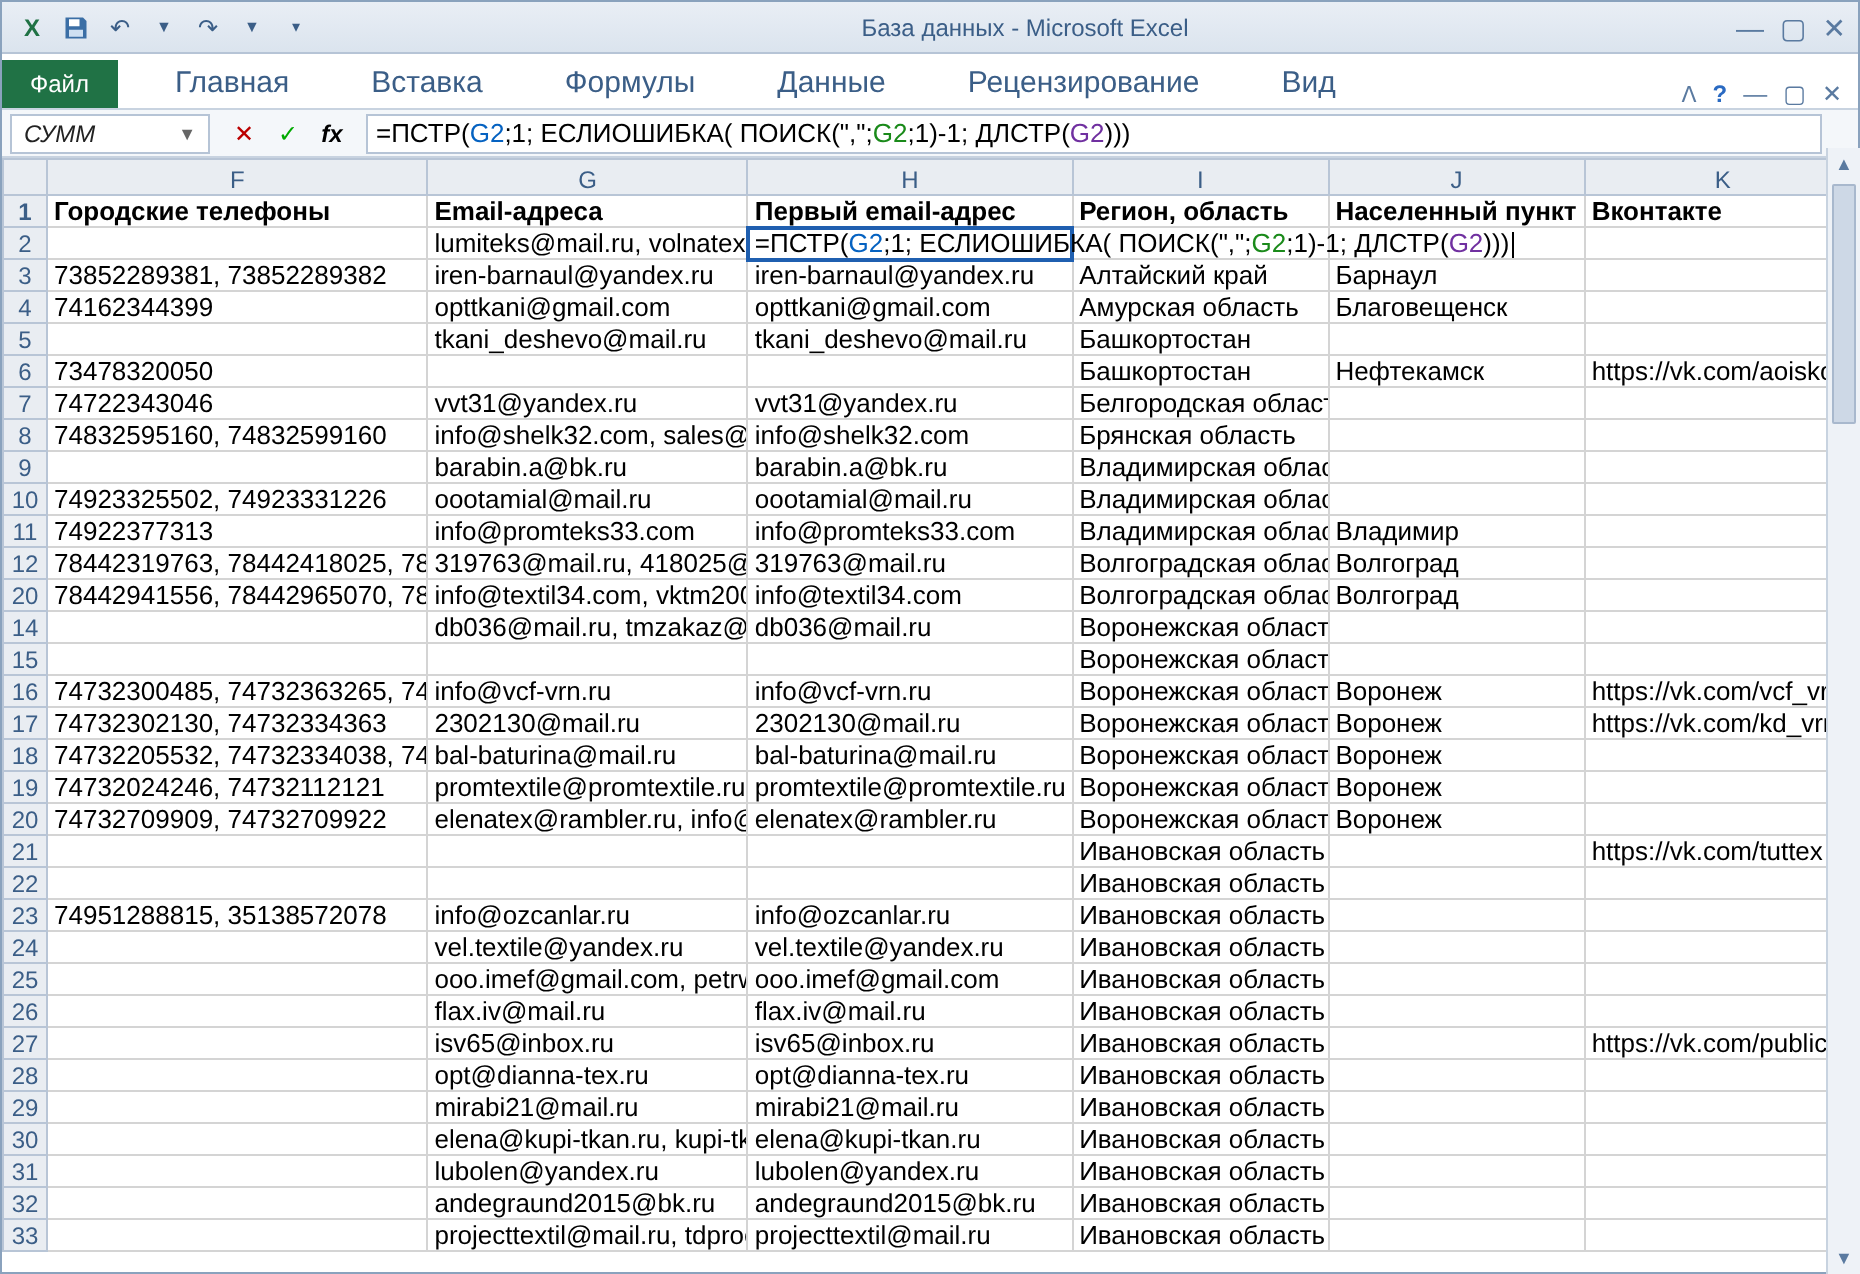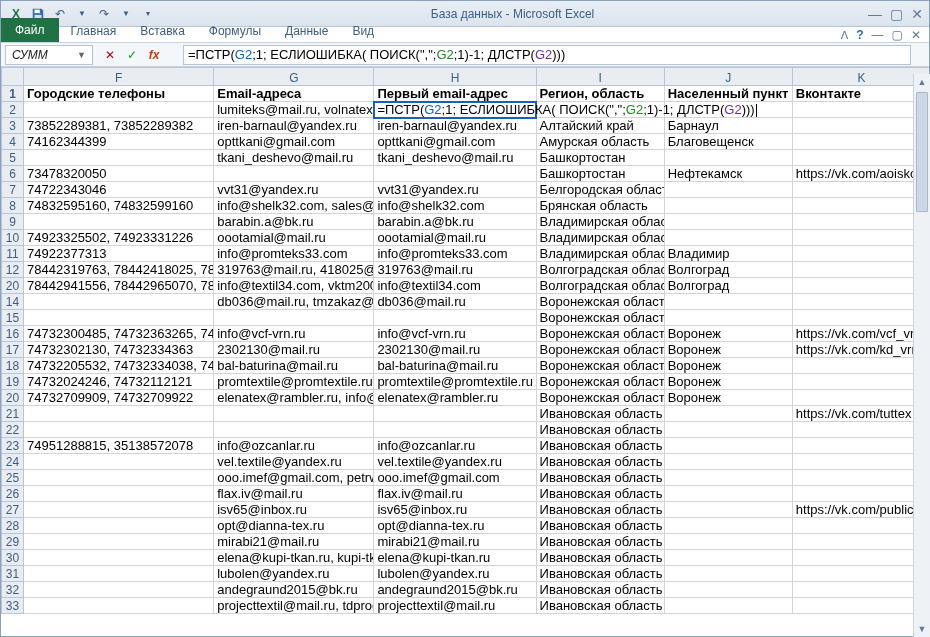--- a/index.html
+++ b/index.html
@@ -2,30 +2,30 @@
 <html><head>
 <meta charset="utf-8">
 <style>
   * { box-sizing: border-box; margin: 0; padding: 0; font-family: "Segoe UI", Tahoma, sans-serif; }
   body { width: 930px; height: 637px; background: #fff; overflow: hidden; font-size: 12px; color: #333; border:1px solid #8aa2bd;}
   .titlebar { height: 26px; background: linear-gradient(#e9eef5,#dbe4ee); display:flex; align-items:center; padding:0 6px; border-bottom:1px solid #b6c4d6;}
   .qat { display:flex; gap:4px; align-items:center; }
   .qat-btn { width:18px; height:18px; display:flex; align-items:center; justify-content:center; color:#3b5e87; font-size:12px;}
   .title { flex:1; text-align:center; color:#3b5e87; font-size:12px;}
   .win-controls { display:flex; gap:8px; color:#5a7aa0; font-size:14px;}
-  .ribbon-tabs { height:16px; background:#fff; display:flex; align-items:flex-end; border-bottom:1px solid #c8d3e0; padding-left:0;}
+  .ribbon-tabs { height:28px; background:#fff; display:flex; align-items:flex-end; border-bottom:1px solid #c8d3e0; padding-left:0;gap:17px;}
   .file-tab { background:#207245; color:#fff; padding:4px 14px; font-size:12px; height:24px; display:flex; align-items:center;}
-  .tab { padding:4px 12px; font-size:12px; color:#3b5e87; cursor:default;}
+  .tab { padding:4px 12px; font-size:15px; color:#3b5e87; cursor:default;}
   .ribbon-right { margin-left:auto; display:flex; gap:8px; padding-right:8px; color:#5a7aa0; align-items:center;}
   .formula-row { height:24px; display:flex; align-items:center; border-bottom:1px solid #c8d3e0; background:#f4f7fa;}
-  .name-box { width:88px; height:20px; margin:0 4px; border:1px solid #b6c4d6; background:#fff; display:flex; align-items:center; padding:0 6px; font-style:italic; color:#222; justify-content:space-between;}
+  .name-box { width:100px; height:20px; margin:0 4px; border:1px solid #b6c4d6; background:#fff; display:flex; align-items:center; padding:0 6px; font-style:italic; color:#222; justify-content:space-between;}
   .name-box span:last-child{ font-style:normal; color:#666; font-size:9px;}
   .fx-buttons { display:flex; gap:4px; padding:0 4px; color:#555;}
   .fx-btn { width:18px; height:18px; display:flex; align-items:center; justify-content:center; font-size:12px;}
-  .fx-label { font-style:italic; font-weight:bold; color:#c2410c; margin-right:16px;}
+  .fx-label { font-style:italic; font-weight:bold; color:#000000; margin-right:4px;}
   .formula-input { flex:1; height:20px; border:1px solid #b6c4d6; background:#fff; margin-right:18px; padding:0 4px; font-family:Calibri,Arial,sans-serif; font-size:13px; color:#000; display:flex; align-items:center; white-space:nowrap; overflow:hidden;}
   .grid-area { position:relative; height: calc(637px - 26px - 24px - 24px - 2px); overflow:hidden; background:#fff;}
   table.sheet { border-collapse:collapse; table-layout:fixed; width:930px; font-family:Calibri,Arial,sans-serif; font-size:13px; color:#000;}
   table.sheet th, table.sheet td { border:1px solid #d4d4d4; height:16px; padding:0 3px; overflow:hidden; white-space:nowrap; text-align:left; vertical-align:bottom;}
   table.sheet thead th { background:#e9edf2; color:#3b5e87; text-align:center; font-weight:normal; height:18px; font-size:12px;border:1px solid #b8c5d6;}
   .row-hdr { background:#e9edf2; color:#3b5e87; text-align:center !important; width:22px; font-size:12px; border:1px solid #b8c5d6 !important;}
   .corner { background:#e9edf2; width:22px;border:1px solid #b8c5d6;}
   .col-F { width:190px;} .col-G { width:160px;} .col-H{ width:162px;} .col-I{width:128px;} .col-J{width:128px;} .col-K{width:138px;}
   tr.hdr-row td { font-weight:bold;}
   .active-cell { background:#fff; outline:2px solid #1f5fb0; outline-offset:-1px;}
@@ -63,20 +63,21 @@
     <span>✕</span>
   </div>
 </div>
 
 <div class="ribbon-tabs">
   <div class="file-tab">Файл</div>
   <div class="tab">Главная</div>
   <div class="tab">Вставка</div>
   <div class="tab">Формулы</div>
   <div class="tab">Данные</div>
+  <div class="tab">Рецензирование</div>
   <div class="tab">Вид</div>
   <div class="ribbon-right">
     <span style="font-size:11px;">ⴷ</span>
     <span style="color:#2a6ac2;font-weight:bold;">?</span>
     <span>—</span>
     <span>▢</span>
     <span>✕</span>
   </div>
 </div>
 

